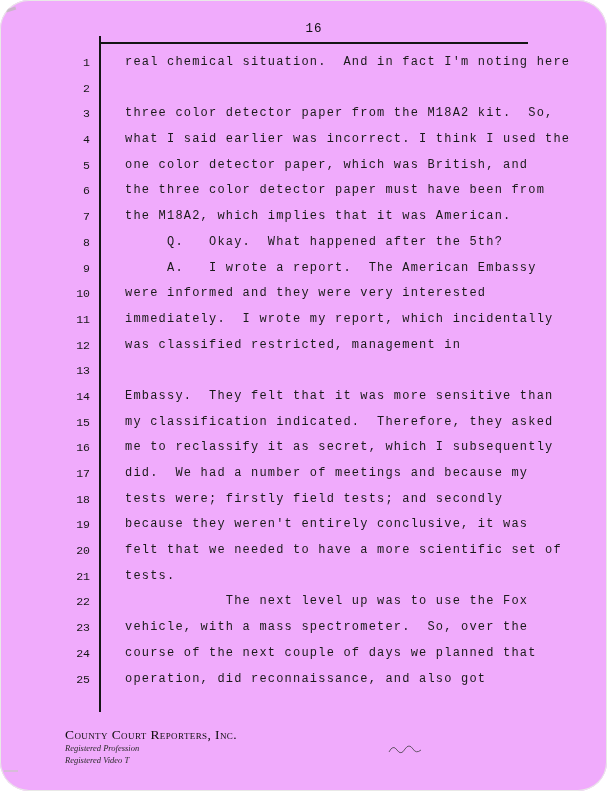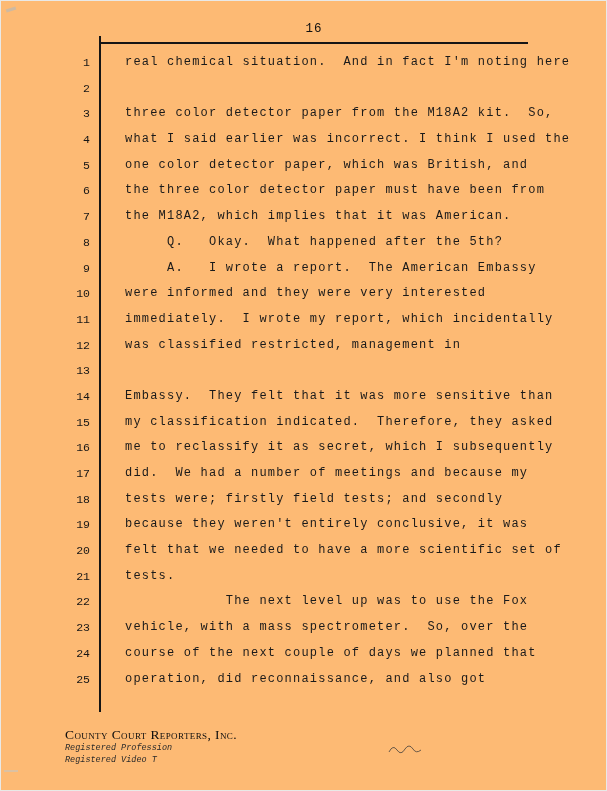--- a/index.html
+++ b/index.html
@@ -4,25 +4,26 @@
 <style>
   html, body {
     margin: 0;
     padding: 0;
     background: #ffffff;
   }
   .page {
     position: relative;
     width: 607px;
     height: 791px;
-    background: #fdba74;
+    background: #f0abfc;
     overflow: hidden;
     font-family: "Liberation Mono", monospace;
     color: #1c1c1c;
     box-shadow: inset 0 0 0 1px #e9e9e7;
+    border-radius: 29px;
   }
   .page-number {
     position: absolute;
     top: 22px;
     left: 100px;
     width: 428px;
     text-align: center;
     font-size: 12.5px;
     letter-spacing: 1px;
     color: #111;
@@ -76,21 +77,21 @@
     width: 540px;
   }
   .company {
     font-family: "Liberation Serif", serif;
     font-variant: small-caps;
     font-size: 13.5px;
     letter-spacing: 0.4px;
     color: #0e0e0e;
   }
   .cert-line {
-    font-family: Liberation Mono, monospace;
+    font-family: Liberation Serif, serif;
     font-style: italic;
     font-size: 8.5px;
     line-height: 11.5px;
     color: #2a2a2a;
   }
   .squiggle {
     position: absolute;
     top: 744px;
     left: 388px;
     width: 34px;

